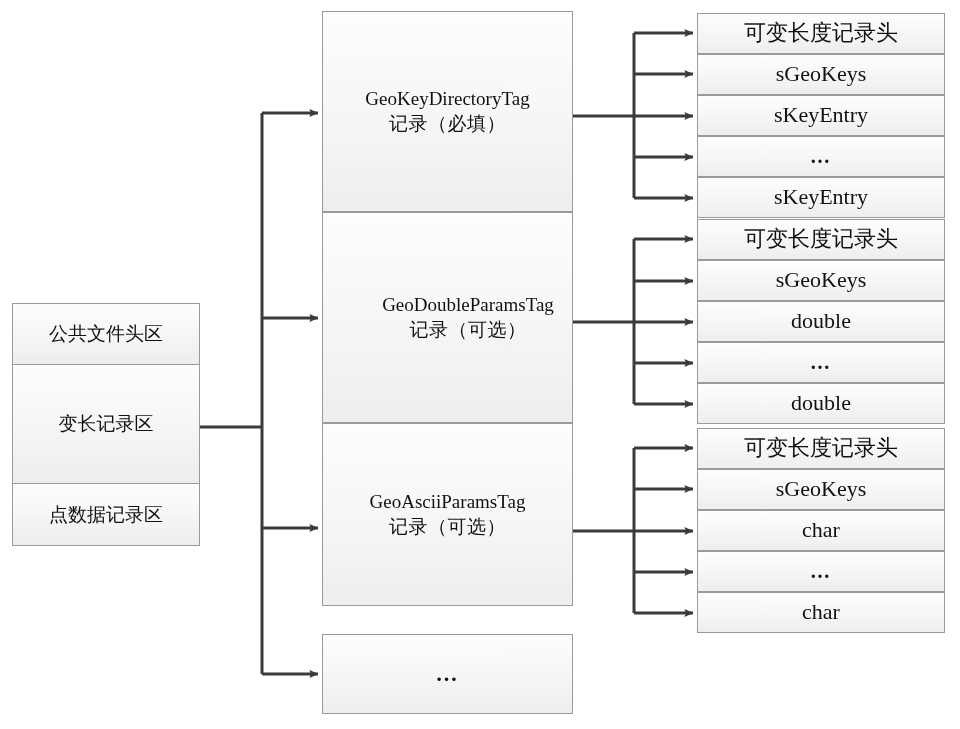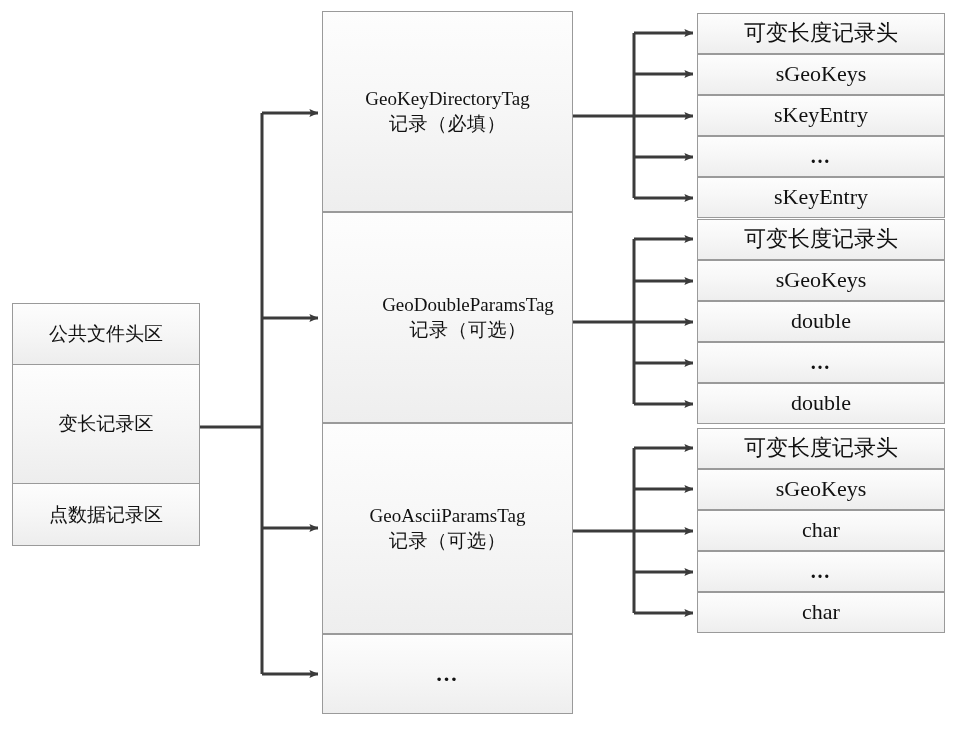--- a/index.html
+++ b/index.html
@@ -60,21 +60,21 @@
   
   .mid-box {
     left: 322px;
     width: 251px;
     font-size: 19px;
     flex-direction: column;
   }
   .mid-box .line2 { letter-spacing: 0.5px; }
   #mid-0 { top: 11px;  height: 201px; }
   #mid-1 { top: 212px; height: 211px; padding-left: 41px; }
-  #mid-2 { top: 423px; height: 211px; }
+  #mid-2 { top: 423px; height: 183px; }
   #mid-3 { top: 634px; height: 80px; font-size: 22px; font-weight: bold; letter-spacing: 2px; }
 
   
   .right-row {
     left: 697px;
     width: 248px;
     height: 41px;
     font-size: 22px;
   }
   .right-row.ellipsis { font-size: 20px; font-weight: bold; letter-spacing: 2px; }

